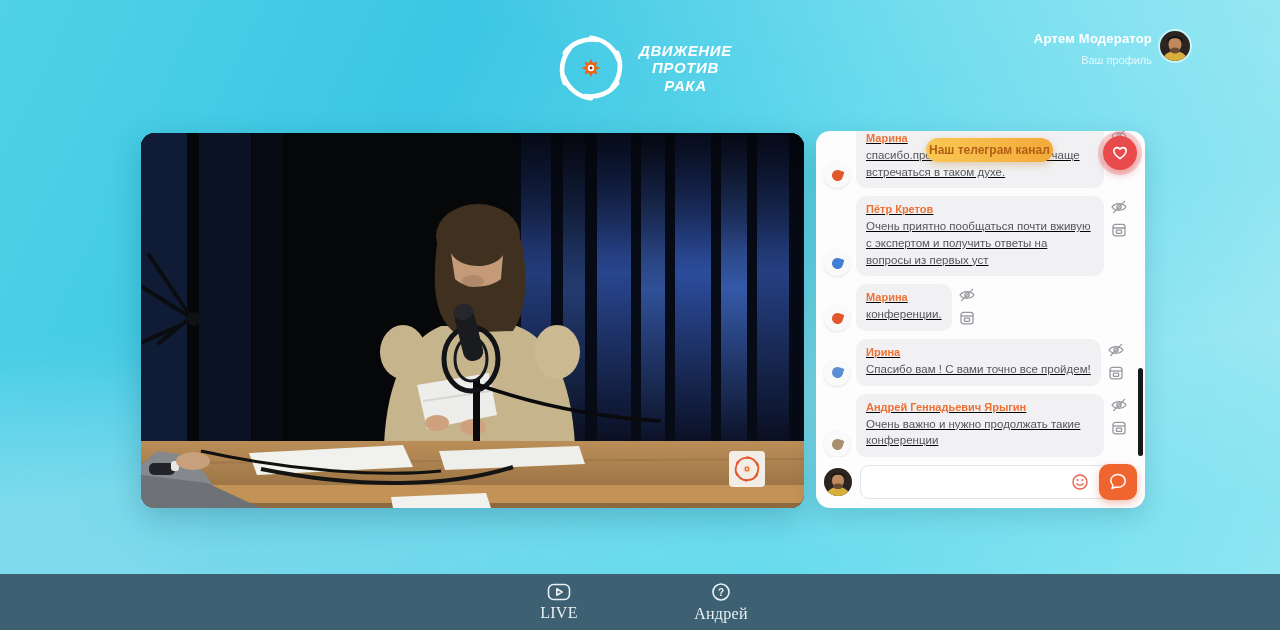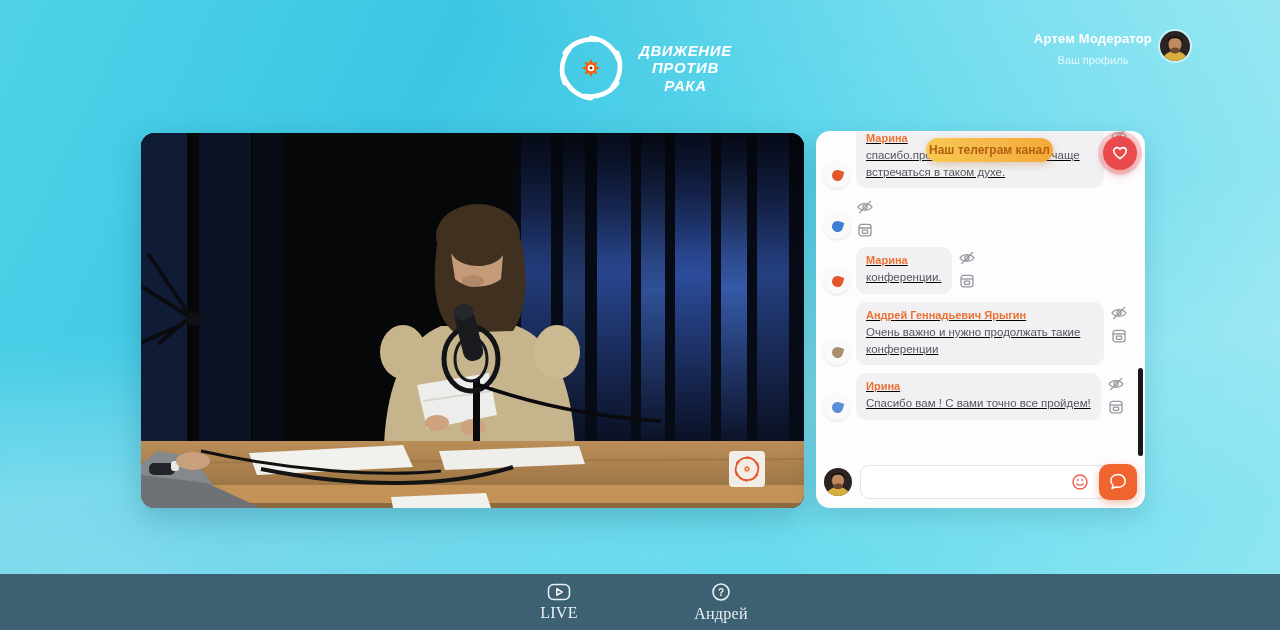--- a/index.html
+++ b/index.html
@@ -18,21 +18,21 @@
     background:linear-gradient(180deg, rgba(255,255,255,0), rgba(255,255,255,.16) 50%, rgba(255,255,255,0));
     transform:rotate(-8deg); pointer-events:none;
   }
 
   
   .logo { position:absolute; left:555px; top:32px; display:flex; align-items:center; gap:12px;text-align:center; }
   .logo-mark { width:72px; height:72px; }
   .logo-text { color:#fff; font-style:italic; font-weight:bold; font-size:15px;
                line-height:1.15; letter-spacing:.6px; }
 
-  .profile { position:absolute; right:128px; top:31px; text-align:center; }
+  .profile { position:absolute; right:128px; top:31px; text-align:right; }
   .profile-name { color:#fff; font-size:13px; font-weight:bold; letter-spacing:.2px; }
   .profile-sub  { color:rgba(255,255,255,.78); font-size:11px; margin-top:8px; }
   .avatar-photo { position:absolute; right:90px; top:31px; width:30px; height:30px;
                   border-radius:50%; overflow:hidden; box-shadow:0 0 0 2px rgba(255,255,255,.55); }
 
   
   .player { position:absolute; left:141px; top:133px; width:663px; height:375px;
             border-radius:14px; overflow:hidden; background:#08090c;
             box-shadow:0 10px 30px rgba(10,70,90,.25); }
   .player svg { display:block; }
@@ -283,20 +283,24 @@
                   </svg>
                 </span>
               </div>
             </div>
           </div>
           <div class="msg-row">
             <div class="msg-avatar">
               <div class="blob" style="background: rgb(63, 127, 212);"></div>
             </div>
             <div class="msg-main">
+              <div class="bubble">
+                <div class="author">Пётр Кретов</div>
+                <div class="text">Очень приятно пообщаться почти вживую с экспертом и получить ответы на вопросы из первых уст</div>
+              </div>
               <div class="msg-icons">
                 <span class="icon-btn">
                   <svg width="18" height="18">
                     <use href="#eye-off"></use>
                   </svg>
                 </span>
                 <span class="icon-btn">
                   <svg width="18" height="18">
                     <use href="#calendar"></use>
                   </svg>
@@ -322,49 +326,49 @@
                 <span class="icon-btn">
                   <svg width="18" height="18">
                     <use href="#calendar"></use>
                   </svg>
                 </span>
               </div>
             </div>
           </div>
           <div class="msg-row">
             <div class="msg-avatar">
+              <div class="blob" style="background: rgb(90, 143, 214);"></div>
+            </div>
+            <div class="msg-main">
+              <div class="bubble">
+                <div class="author">Ирина</div>
+                <div class="text">Спасибо вам ! С вами точно все пройдем!</div>
+              </div>
+              <div class="msg-icons">
+                <span class="icon-btn">
+                  <svg width="18" height="18">
+                    <use href="#eye-off"></use>
+                  </svg>
+                </span>
+                <span class="icon-btn">
+                  <svg width="18" height="18">
+                    <use href="#calendar"></use>
+                  </svg>
+                </span>
+              </div>
+            </div>
+          </div>
+          <div class="msg-row">
+            <div class="msg-avatar">
               <div class="blob" style="background: rgb(168, 144, 110);"></div>
             </div>
             <div class="msg-main">
               <div class="bubble">
                 <div class="author">Андрей Геннадьевич Ярыгин</div>
                 <div class="text">Очень важно и нужно продолжать такие конференции</div>
-              </div>
-              <div class="msg-icons">
-                <span class="icon-btn">
-                  <svg width="18" height="18">
-                    <use href="#eye-off"></use>
-                  </svg>
-                </span>
-                <span class="icon-btn">
-                  <svg width="18" height="18">
-                    <use href="#calendar"></use>
-                  </svg>
-                </span>
-              </div>
-            </div>
-          </div>
-          <div class="msg-row">
-            <div class="msg-avatar">
-              <div class="blob" style="background: rgb(90, 143, 214);"></div>
-            </div>
-            <div class="msg-main">
-              <div class="bubble">
-                <div class="author">Ирина</div>
-                <div class="text">Спасибо вам ! С вами точно все пройдем!</div>
               </div>
               <div class="msg-icons">
                 <span class="icon-btn">
                   <svg width="18" height="18">
                     <use href="#eye-off"></use>
                   </svg>
                 </span>
                 <span class="icon-btn">
                   <svg width="18" height="18">
                     <use href="#calendar"></use>

